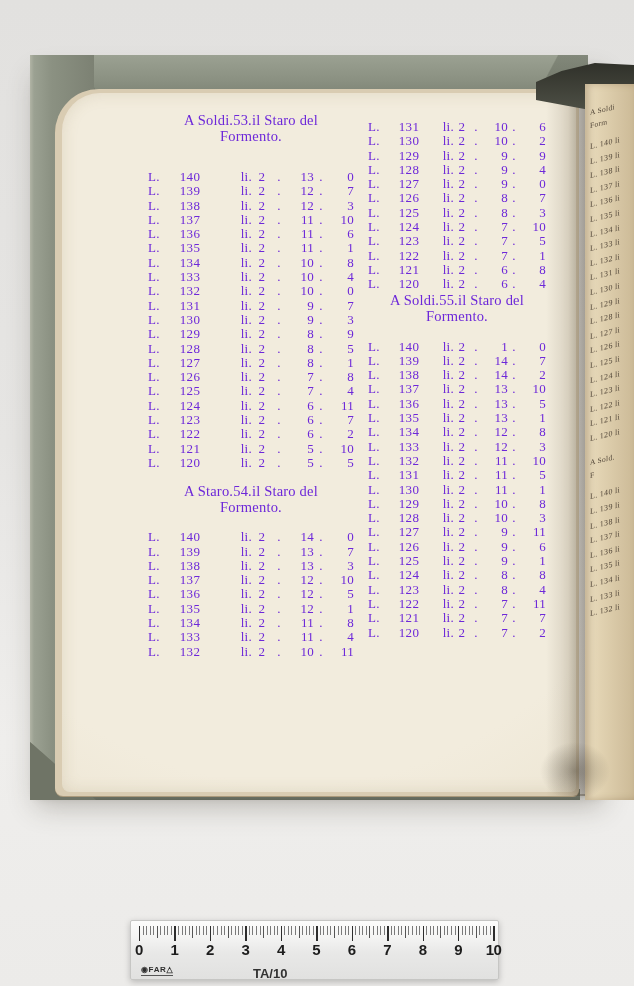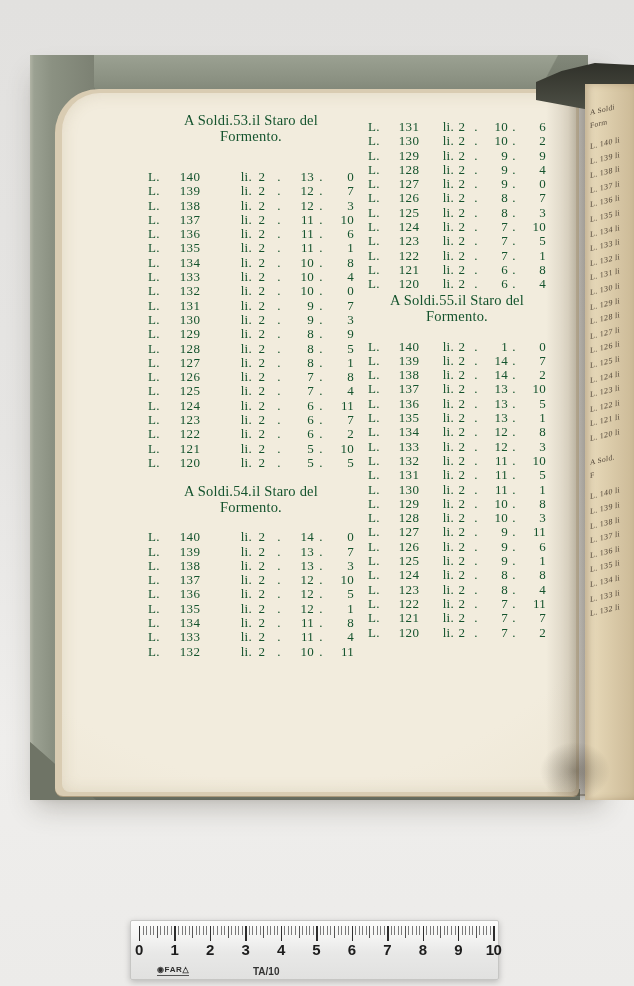--- a/index.html
+++ b/index.html
@@ -42,21 +42,21 @@
     box-shadow:inset 4px 0 7px rgba(120,95,60,.35);}
   .facing-content{position:absolute;left:5px;top:22px;width:60px;
     font-size:8px;line-height:14.6px;color:#54483a;letter-spacing:.3px;
     transform:skewY(-13deg);transform-origin:left top;}
   .facing-content .hdr{font-size:7.5px;line-height:13px;white-space:nowrap;}
   .facing-content .gap1{height:8px;}
   .facing-content .gap2{height:10px;}
   .facing-content .ln{white-space:nowrap;}
 
   
-  .col{position:absolute;color:#14532d;font-size:13px;}
+  .col{position:absolute;color:#6d28d9;font-size:13px;}
   .col-left{left:148px;top:112px;width:206px;--g:24px 36px 44px 20px 14px 28px 14px 26px;}
   .col-right{left:368px;top:112px;width:178px;--g:24px 34px 28px 16px 12px 26px 12px 26px;}
   .sec-header{text-align:center;font-size:14.5px;line-height:16px;letter-spacing:.2px;}
   .col-left .sec-header.first{margin-bottom:26px;}
   .col-left .sec-header.second{margin-top:13px;margin-bottom:15px;}
   .col-right .rows.first{padding-top:8px;}
   .col-right .sec-header{margin-top:0;margin-bottom:16px;}
   .row{display:grid;grid-template-columns:var(--g);line-height:14.3px;letter-spacing:.3px;}
   .row span{display:block;}
   .cA{text-align:left;} .cNum{text-align:center;} .cLi{text-align:right;}
@@ -70,23 +70,23 @@
   .ticks{position:absolute;left:8px;top:5px;width:356px;height:15px;}
   .ticks .mm{position:absolute;left:0;right:0;top:0;height:9px;
     background:repeating-linear-gradient(to right,#7a7a7a 0 1px,transparent 1px 3.545px);}
   .ticks .half{position:absolute;left:0;right:0;top:0;height:12px;
     background:repeating-linear-gradient(to right,#555 0 1px,transparent 1px 17.725px);}
   .ticks .cm{position:absolute;left:0;right:0;top:0;height:15px;
     background:repeating-linear-gradient(to right,#2d2d2d 0 1.4px,transparent 1.4px 35.45px);}
   .ruler-num{position:absolute;top:20px;transform:translateX(-50%);
     font-size:15px;font-weight:bold;color:#1d1d1d;letter-spacing:-.5px;}
   .brand-row{position:absolute;left:10px;top:44px;width:340px;height:12px;}
-  .brand{position:absolute;left:16px;top:0;font-size:8px;font-weight:bold;letter-spacing:.6px;
+  .brand{position:absolute;left:0;top:0;font-size:8px;font-weight:bold;letter-spacing:.6px;
     color:#2e2e2e;border-bottom:1px solid #555;padding-bottom:.5px;text-align:center;}
-  .model{position:absolute;left:112px;top:1px;font-size:10px;font-weight:bold;color:#333;}
+  .model{position:absolute;left:112px;top:1px;font-size:13px;font-weight:bold;color:#333;}
 </style>
 </head>
 <body>
 
 <div class="scene">
 
   <div class="book-shadow"></div>
   <div class="cover-top"></div>
   <div class="fold-tl"></div>
   <div class="fold-tr"></div>
@@ -308,21 +308,21 @@
           <span class="cNum">120</span>
           <span class="cLi">li.</span>
           <span class="c2">2</span>
           <span class="cDot">.</span>
           <span class="cS">5</span>
           <span class="cDot">.</span>
           <span class="cD">5</span>
         </div>
       </div>
     <div class="sec-header second">
-      <div>A Soldi.54.il Staro del</div>
+      <div>A Staro.54.il Staro del</div>
       <div>Formento.</div>
     </div>
     <div class="rows">
         <div class="row">
           <span class="cA">L.</span>
           <span class="cNum">140</span>
           <span class="cLi">li.</span>
           <span class="c2">2</span>
           <span class="cDot">.</span>
           <span class="cS">14</span>

